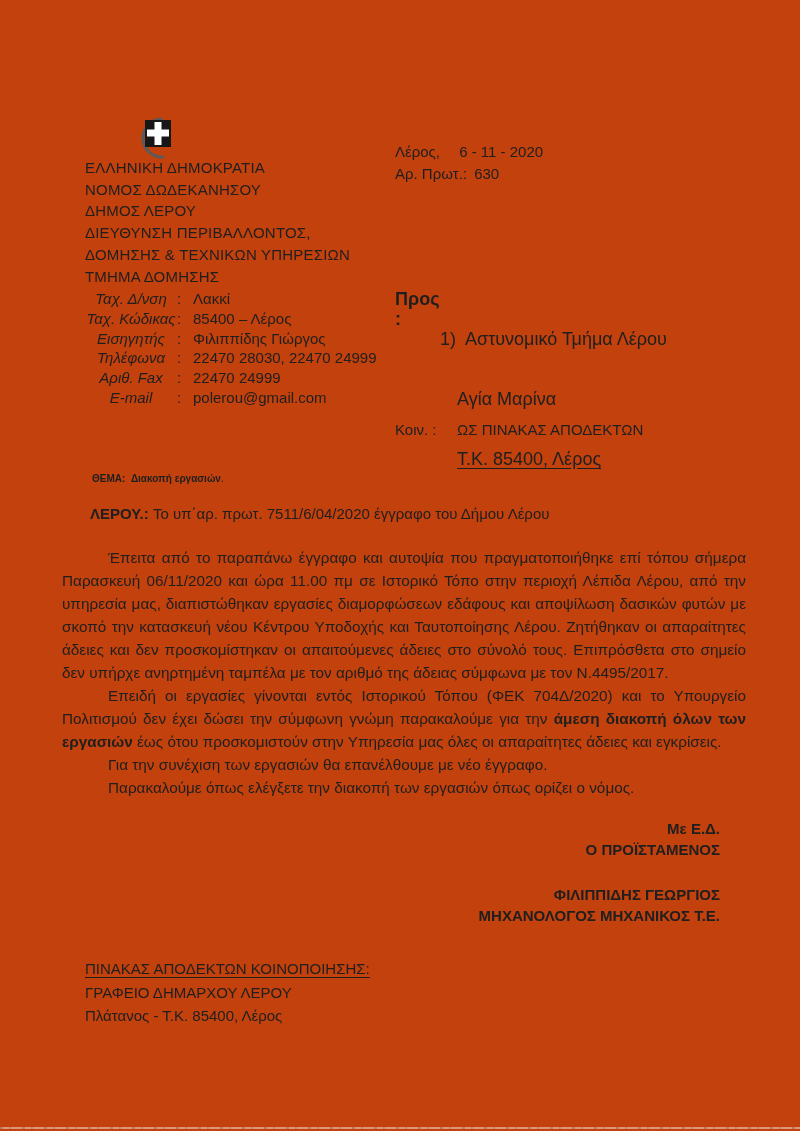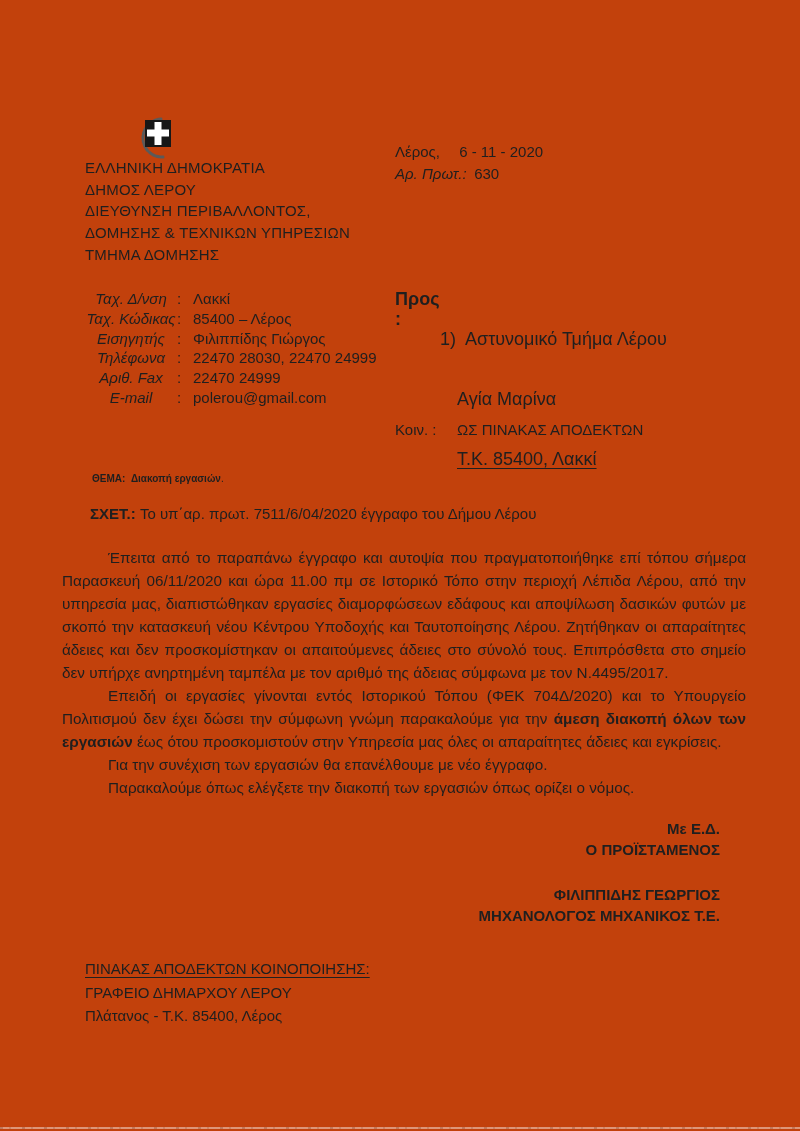--- a/index.html
+++ b/index.html
@@ -21,21 +21,21 @@
   
   .emblem { left: 130px; top: 116px; width: 48px; height: 46px; }
 
   
   .agency { left: 85px; top: 157px; font-size: 15px; line-height: 21.7px; letter-spacing: .2px; }
 
   
   .dateblock { left: 395px; top: 141px; font-size: 15px; line-height: 21.7px; }
   .dateblock .lbl  { display: inline-block; }
   .dateblock .row1 .lbl { width: 60px; }
-  .dateblock .row2 .lbl { width: 75px; font-style: italic; }
+  .dateblock .row2 .lbl { width: 75px; }
 
   
   .contact { left: 85px; top: 289px; font-size: 15px; line-height: 19.8px; }
   .contact .row { display: flex; }
   .contact .lbl { font-style: italic; width: 92px; flex: 0 0 92px; text-align: center; }
   .contact .sep { width: 16px; flex: 0 0 16px; text-align: left; }
   .contact .val { white-space: nowrap; }
 
   
   .pros { left: 395px; top: 289px; font-size: 18px; line-height: 20px; display: flex; }
@@ -91,20 +91,21 @@
     <svg width="48" height="46" viewBox="0 0 48 46" aria-hidden="true">
       <path d="M 31,3 A 16.5 16.5 0 1 0 33,41" fill="none" stroke="#5a5a5a" stroke-width="3" stroke-dasharray="2.6 1.8" stroke-linecap="round"></path>
       <rect x="15" y="4" width="26" height="27" fill="#171717"></rect>
       <rect x="24.5" y="6" width="7" height="23" fill="#ffffff"></rect>
       <rect x="17" y="13.5" width="22" height="7" fill="#ffffff"></rect>
     </svg>
   </div>
 
   <div class="abs agency">
     <div>ΕΛΛΗΝΙΚΗ ΔΗΜΟΚΡΑΤΙΑ</div>
+    <div>ΝΟΜΟΣ ΔΩΔΕΚΑΝΗΣΟΥ</div>
     <div>ΔΗΜΟΣ ΛΕΡΟΥ</div>
     <div>ΔΙΕΥΘΥΝΣΗ ΠΕΡΙΒΑΛΛΟΝΤΟΣ,</div>
     <div>ΔΟΜΗΣΗΣ &amp; ΤΕΧΝΙΚΩΝ ΥΠΗΡΕΣΙΩΝ</div>
     <div>ΤΜΗΜΑ ΔΟΜΗΣΗΣ</div>
   </div>
 
   <div class="abs dateblock">
     <div class="row1">
       <span class="lbl">Λέρος,</span>
       <span>6 - 11 - 2020</span>
@@ -146,35 +147,35 @@
       <span class="sep">:</span>
       <span class="val">polerou@gmail.com</span>
     </div>
   </div>
 
   <div class="abs pros">
     <span class="lbl">Προς :</span>
     <span class="lines">
       <div class="l1">1)  Αστυνομικό Τμήμα Λέρου</div>
       <div class="l2">Αγία Μαρίνα</div>
-      <div class="l3">Τ.Κ. 85400, Λακκί</div>
+      <div class="l3">Τ.Κ. 85400, Λέρος</div>
     </span>
   </div>
 
   <div class="abs koin">
     <span class="lbl">Κοιν. :</span>
     <span>ΩΣ ΠΙΝΑΚΑΣ ΑΠΟΔΕΚΤΩΝ</span>
   </div>
 
   <div class="abs thema">
     <span class="lbl">ΘΕΜΑ:</span><span>&nbsp;&nbsp;</span><span class="txt">Διακοπή εργασιών</span><span>.</span>
   </div>
 
   <div class="abs sxet">
-    <span class="lbl">ΣΧΕΤ.:</span><span>&nbsp;</span><span>Το υπ΄αρ. πρωτ. 7511/6/04/2020 έγγραφο του Δήμου Λέρου</span>
+    <span class="lbl">ΛΕΡΟΥ.:</span><span>&nbsp;</span><span>Το υπ΄αρ. πρωτ. 7511/6/04/2020 έγγραφο του Δήμου Λέρου</span>
   </div>
 
   <div class="abs bodytext">
     <p>Έπειτα από το παραπάνω έγγραφο και αυτοψία που πραγματοποιήθηκε επί τόπου σήμερα Παρασκευή 06/11/2020 και ώρα 11.00 πμ σε Ιστορικό Τόπο στην περιοχή Λέπιδα Λέρου, από την υπηρεσία μας, διαπιστώθηκαν εργασίες διαμορφώσεων εδάφους και αποψίλωση δασικών φυτών με σκοπό την κατασκευή νέου Κέντρου Υποδοχής και Ταυτοποίησης Λέρου. Ζητήθηκαν οι απαραίτητες άδειες και δεν προσκομίστηκαν οι απαιτούμενες άδειες στο σύνολό τους. Επιπρόσθετα στο σημείο δεν υπήρχε ανηρτημένη ταμπέλα με τον αριθμό της άδειας σύμφωνα με τον Ν.4495/2017.</p>
     <p><span>Επειδή οι εργασίες γίνονται εντός Ιστορικού Τόπου (ΦΕΚ 704Δ/2020) και το Υπουργείο Πολιτισμού δεν έχει δώσει την σύμφωνη γνώμη παρακαλούμε για την </span><span class="b">άμεση διακοπή όλων των εργασιών</span><span> έως ότου προσκομιστούν στην Υπηρεσία μας όλες οι απαραίτητες άδειες και εγκρίσεις.</span></p>
     <p>Για την συνέχιση των εργασιών θα επανέλθουμε με νέο έγγραφο.</p>
     <p>Παρακαλούμε όπως ελέγξετε την διακοπή των εργασιών όπως ορίζει ο νόμος.</p>
   </div>
 
   <div class="abs signature">

